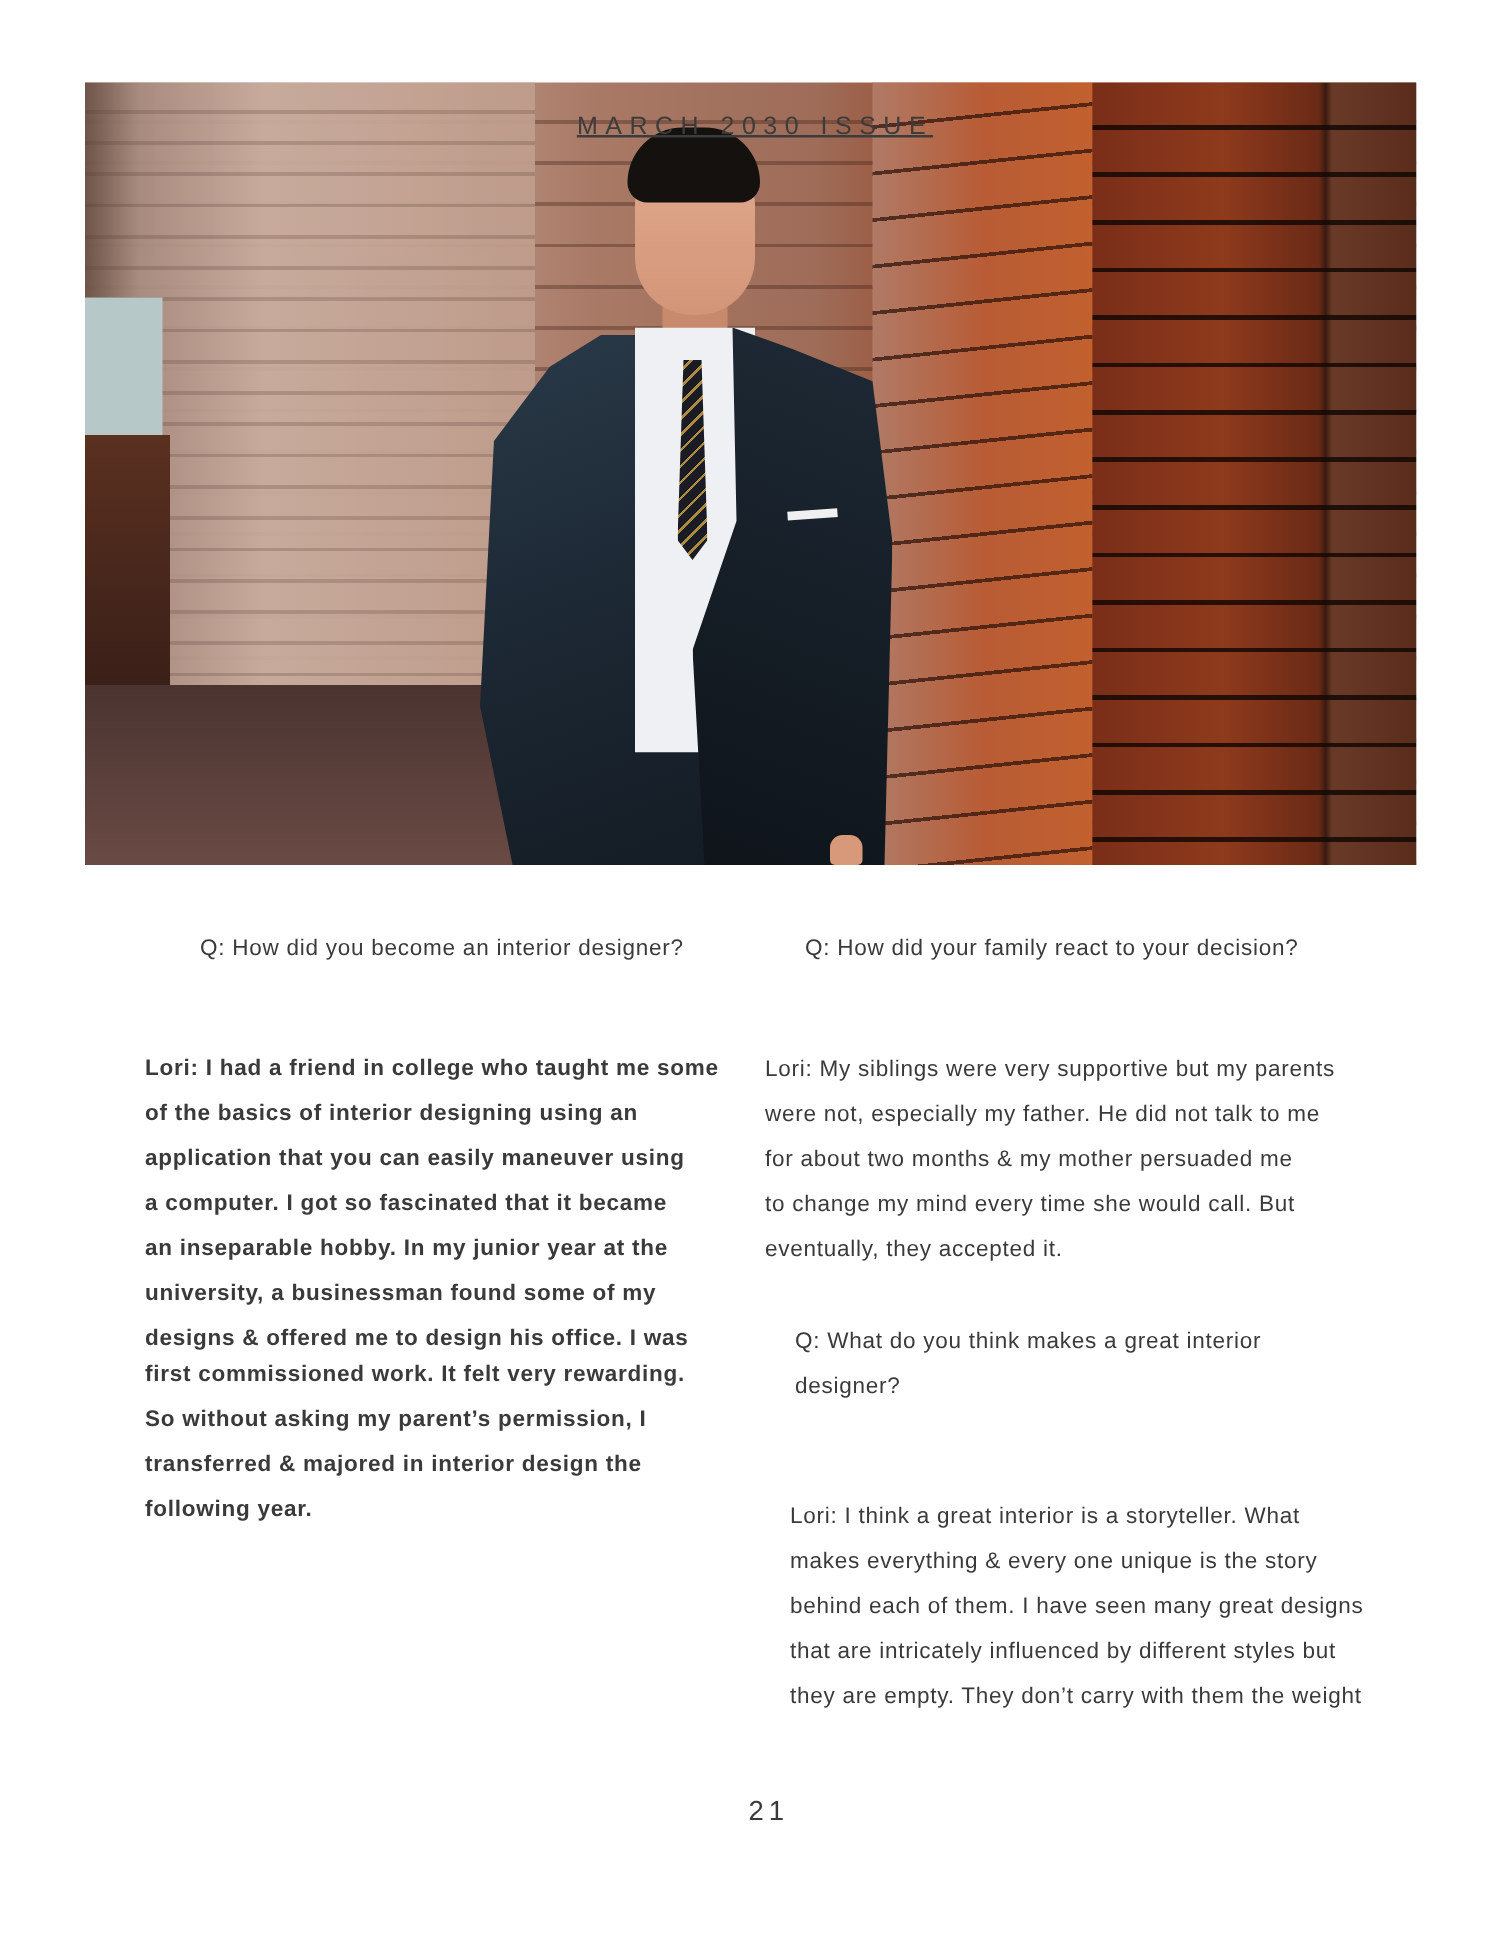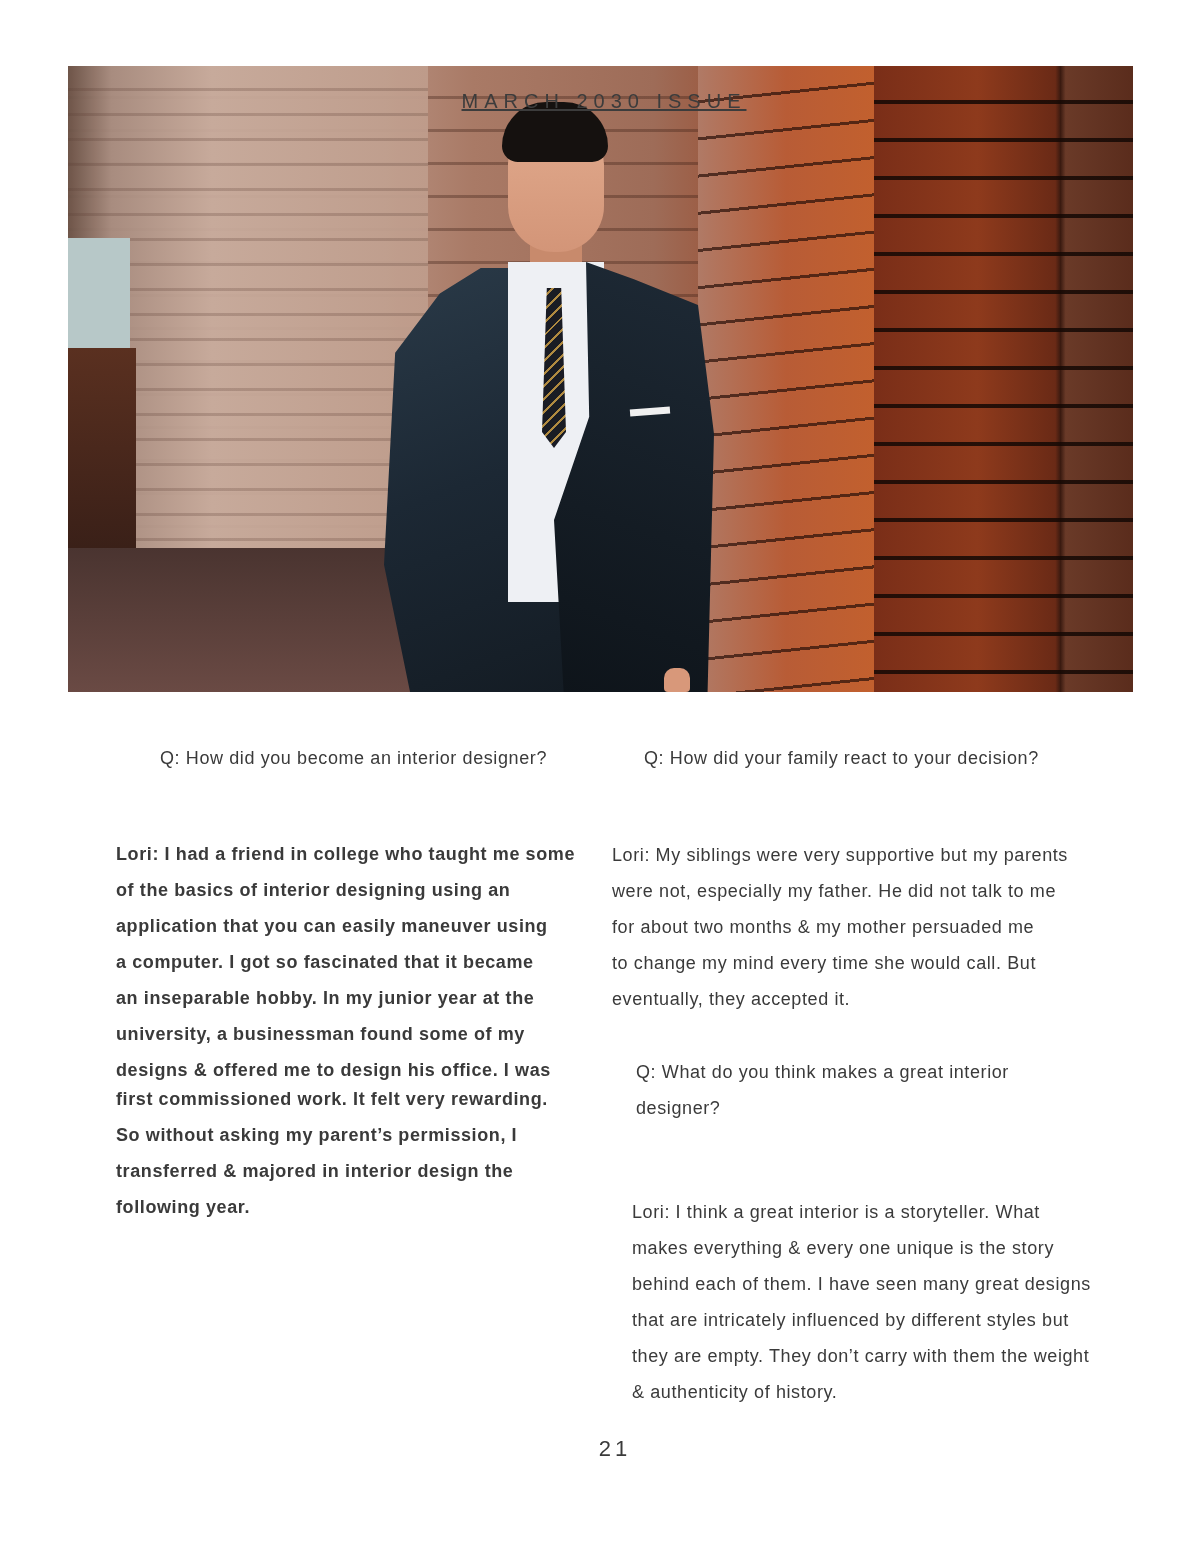--- a/index.html
+++ b/index.html
@@ -173,16 +173,15 @@
   <span class="line q">Q: What do you think makes a great interior</span>
   <span class="line q">designer?</span>
 </div>
 
 <div class="col right-a2">
   <span class="line">Lori: I think a great interior is a storyteller. What</span>
   <span class="line">makes everything &amp; every one unique is the story</span>
   <span class="line">behind each of them. I have seen many great designs</span>
   <span class="line">that are intricately influenced by different styles but</span>
   <span class="line">they are empty. They don’t carry with them the weight</span>
-  <span class="line">&amp; authenticity of history.</span>
 </div>
 
 <div class="page-number">21</div>
 
 </body></html>

